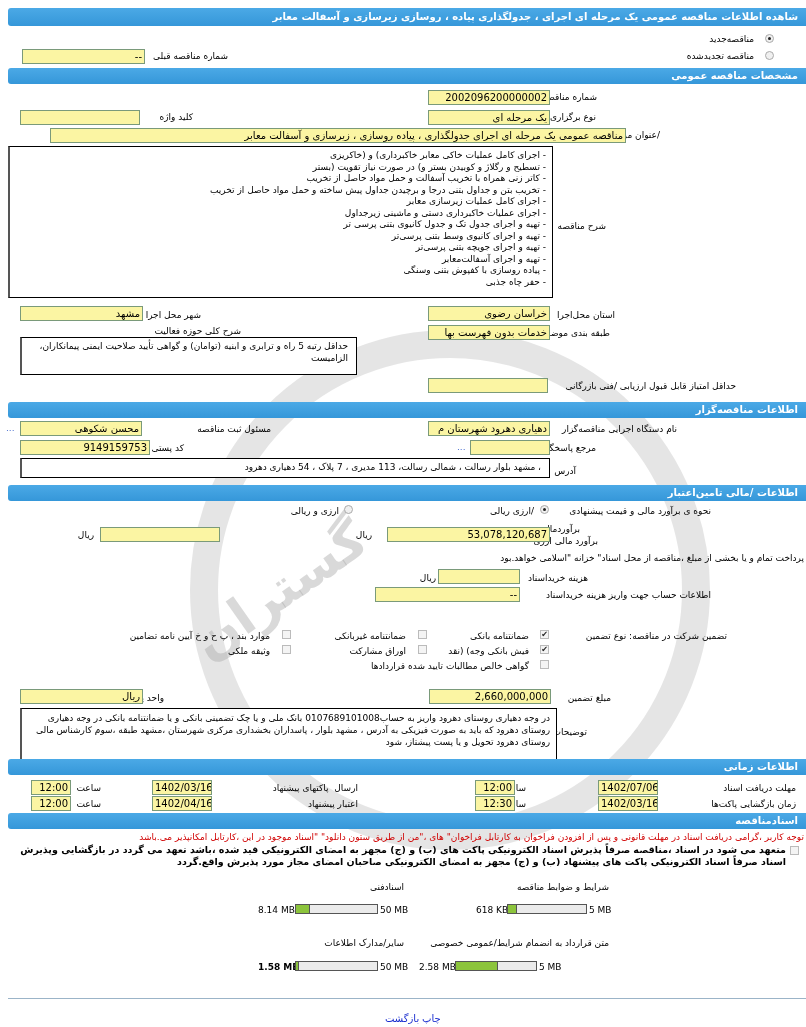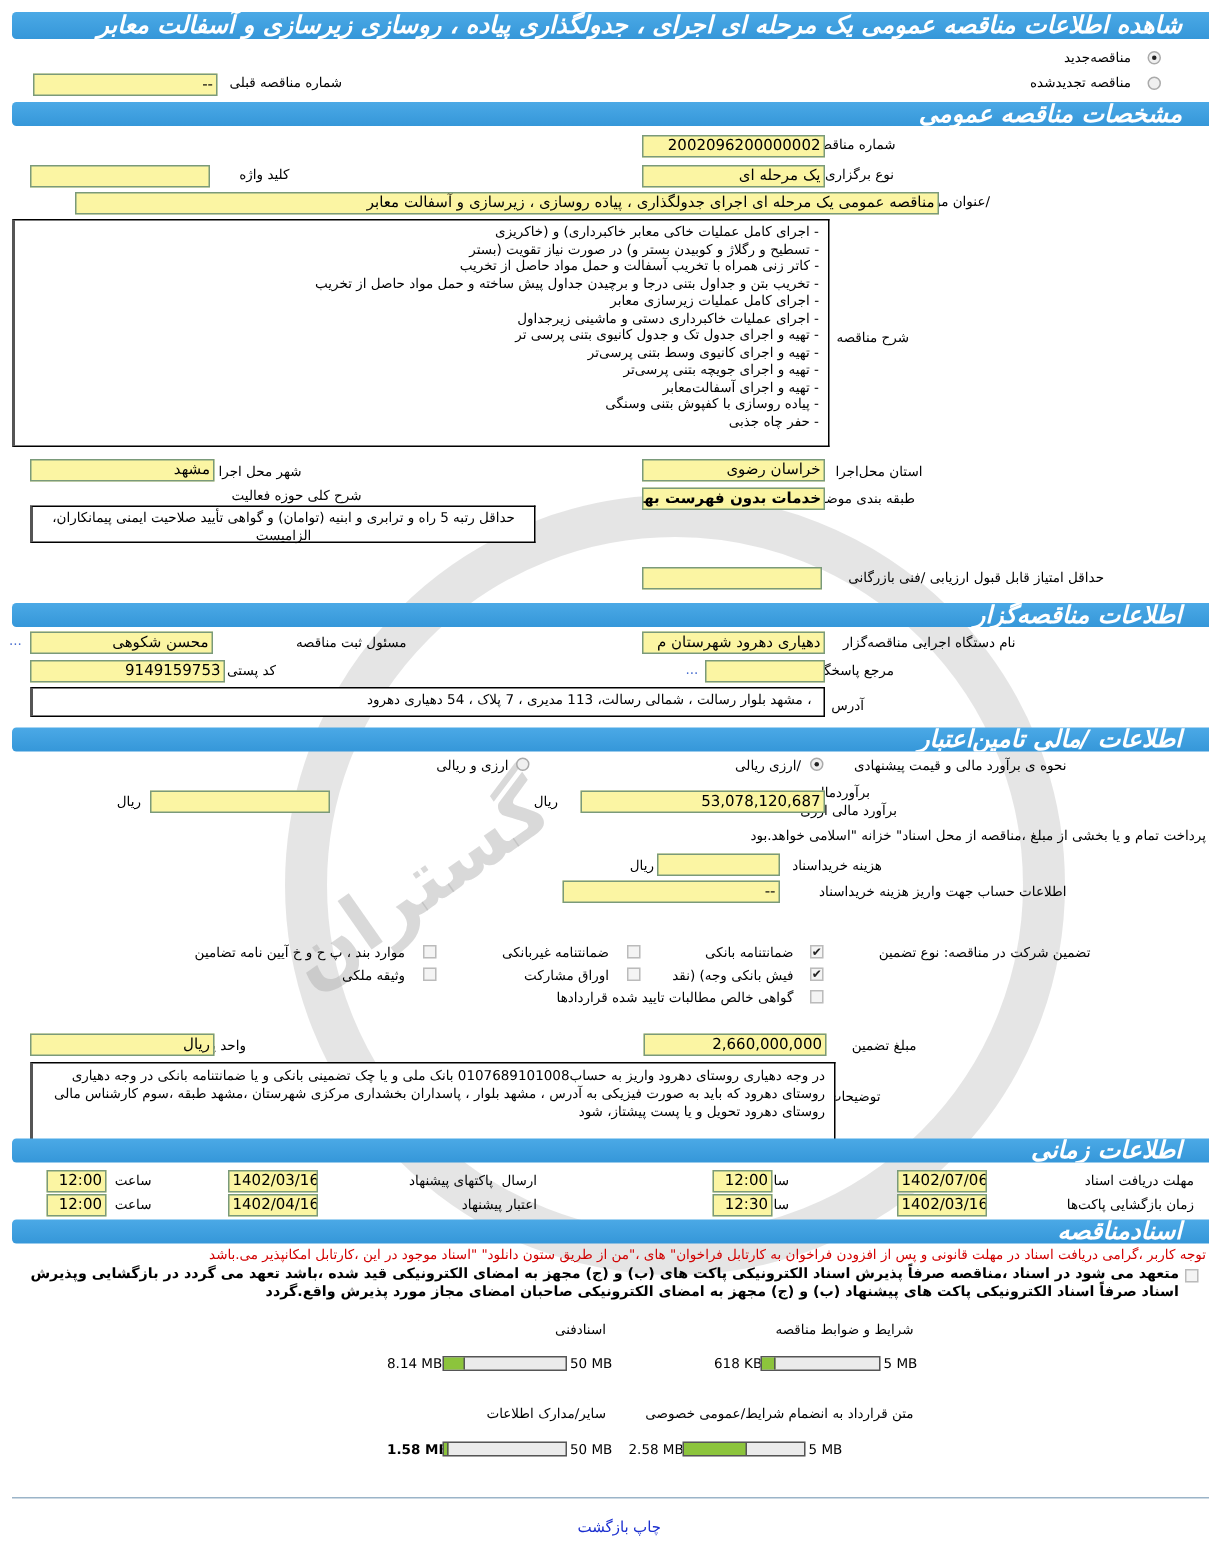--- a/index.html
+++ b/index.html
@@ -1,19 +1,19 @@
 <!DOCTYPE html>
 <html><head>
   <meta charset="utf-8">
   <style>
     * { box-sizing: border-box; margin: 0; padding: 0; }
     html, body { width: 806px; height: 1027px; background: #ffffff; overflow: hidden; }
     body { font-family: "DejaVu Sans", sans-serif; font-size: 9px; color: #000; position: relative; direction: rtl; }
     .abs { position: absolute; }
-    .bar { position: absolute; left: 8px; right: 0; height: 16px; background: linear-gradient(#4ba9e6, #3597d9); color: #fff; font-weight: bold; font-size: 16px; line-height: 16px; padding-right: 18px; border-radius: 3px 0 0 3px; white-space: nowrap; overflow: hidden; font-style: italic; }
+    .bar { position: absolute; left: 8px; right: 0; height: 16px; background: linear-gradient(#4ba9e6, #3597d9); color: #fff; font-weight: bold; font-size: 10px; line-height: 16px; padding-right: 8px; border-radius: 3px 0 0 3px; white-space: nowrap; overflow: hidden; }
     .lbl { position: absolute; white-space: nowrap; font-size: 9px; line-height: 12px; }
     .inp { position: absolute; height: 15px; background: #fbf5a3; border: 1px solid #7a9a7a; font-size: 10px; line-height: 13px; padding: 0 2px; white-space: nowrap; overflow: hidden; text-align: right; direction: rtl; }
     .inp.ltr { direction: ltr; text-align: right; }
     .box { position: absolute; border: 1px solid #000; border-left: 2px solid #555; background: #fff; font-size: 9px; line-height: 11.5px; padding: 3px 6px; direction: rtl; }
     .radio { position: absolute; width: 9px; height: 9px; border-radius: 50%; border: 1px solid #aaa; background: #f0f0f0; }
     .radio.on::after { content: ""; position: absolute; left: 2px; top: 2px; width: 3px; height: 3px; border-radius: 50%; background: #222; }
     .chk { position: absolute; width: 9px; height: 9px; border: 1px solid #bbb; background: #f4f4f4; font-size: 8px; line-height: 8px; text-align: center; color: #222; }
     .prog { position: absolute; height: 10px; border: 1px solid #555; background: #ebebeb; }
     .prog .fill { position: absolute; top: 0; left: 0; bottom: 0; background: #8cc43c; border-right: 1px solid #555; }
     .watermark { position: absolute; left: 190px; top: 330px; width: 520px; height: 520px; border-radius: 50%; border: 28px solid rgba(180,180,180,0.35); pointer-events: none; }
@@ -66,23 +66,23 @@
   <div>- حفر چاه جذبی</div>
 </div>
 <div class="lbl" style="right:200px; top:220px;">شرح مناقصه</div>
 
 <div class="lbl" style="right:191px; top:309px;">استان محل‌اجرا</div>
 <div class="inp" style="left:428px; top:306px; width:122px;">خراسان رضوی</div>
 <div class="lbl" style="right:605px; top:309px;">شهر محل اجرا</div>
 <div class="inp" style="left:20px; top:306px; width:123px;">مشهد</div>
 
 <div class="lbl" style="right:196px; top:327px;">طبقه بندی موضوعی</div>
-<div class="inp" style="left:428px; top:325px; width:122px;font-weight:bold;">خدمات بدون فهرست بها</div>
+<div class="inp" style="left:428px; top:325px; width:122px;">خدمات بدون فهرست بها</div>
 <div class="lbl" style="right:565px; top:325px;">شرح کلی حوزه فعالیت</div>
-<div class="box" style="left:20px; top:337px; width:337px; height:25px; padding:3px 8px;text-align:center;">حداقل رتبه 5 راه و ترابری و ابنیه (توامان) و گواهی تأیید صلاحیت ایمنی پیمانکاران، الزامیست</div>
+<div class="box" style="left:20px; top:337px; width:337px; height:38px; padding:3px 8px;">حداقل رتبه 5 راه و ترابری و ابنیه (توامان) و گواهی تأیید صلاحیت ایمنی پیمانکاران، الزامیست</div>
 
 <div class="lbl" style="right:70px; top:380px;">حداقل امتیاز قابل قبول ارزیابی /فنی بازرگانی</div>
 <div class="inp" style="left:428px; top:378px; width:120px;"></div>
 
 <div class="bar" style="top:402px;">اطلاعات مناقصه‌گزار</div>
 
 <div class="lbl" style="right:129px; top:423px;">نام دستگاه اجرایی مناقصه‌گزار</div>
 <div class="inp" style="left:428px; top:421px; width:122px;">دهیاری دهرود شهرستان م</div>
 <div class="lbl" style="right:535px; top:423px;">مسئول ثبت مناقصه</div>
 <div class="inp" style="left:20px; top:421px; width:122px;">محسن شکوهی</div>

